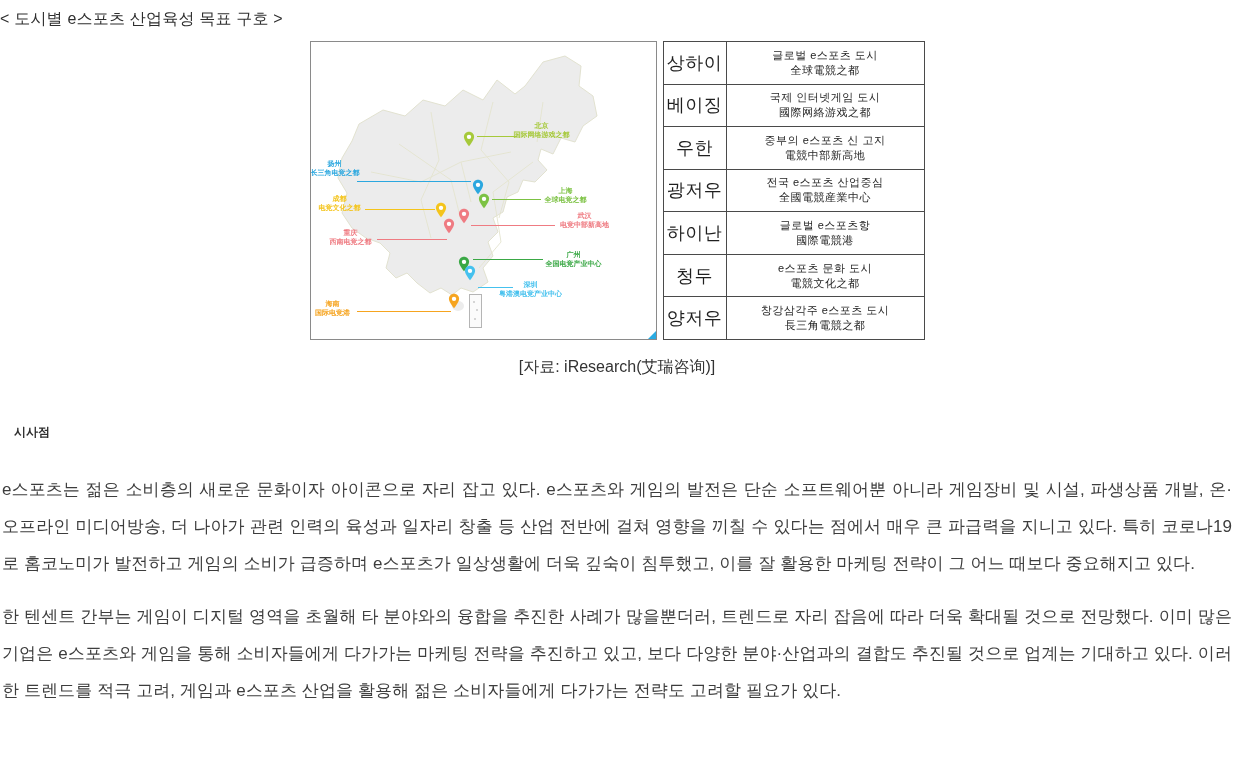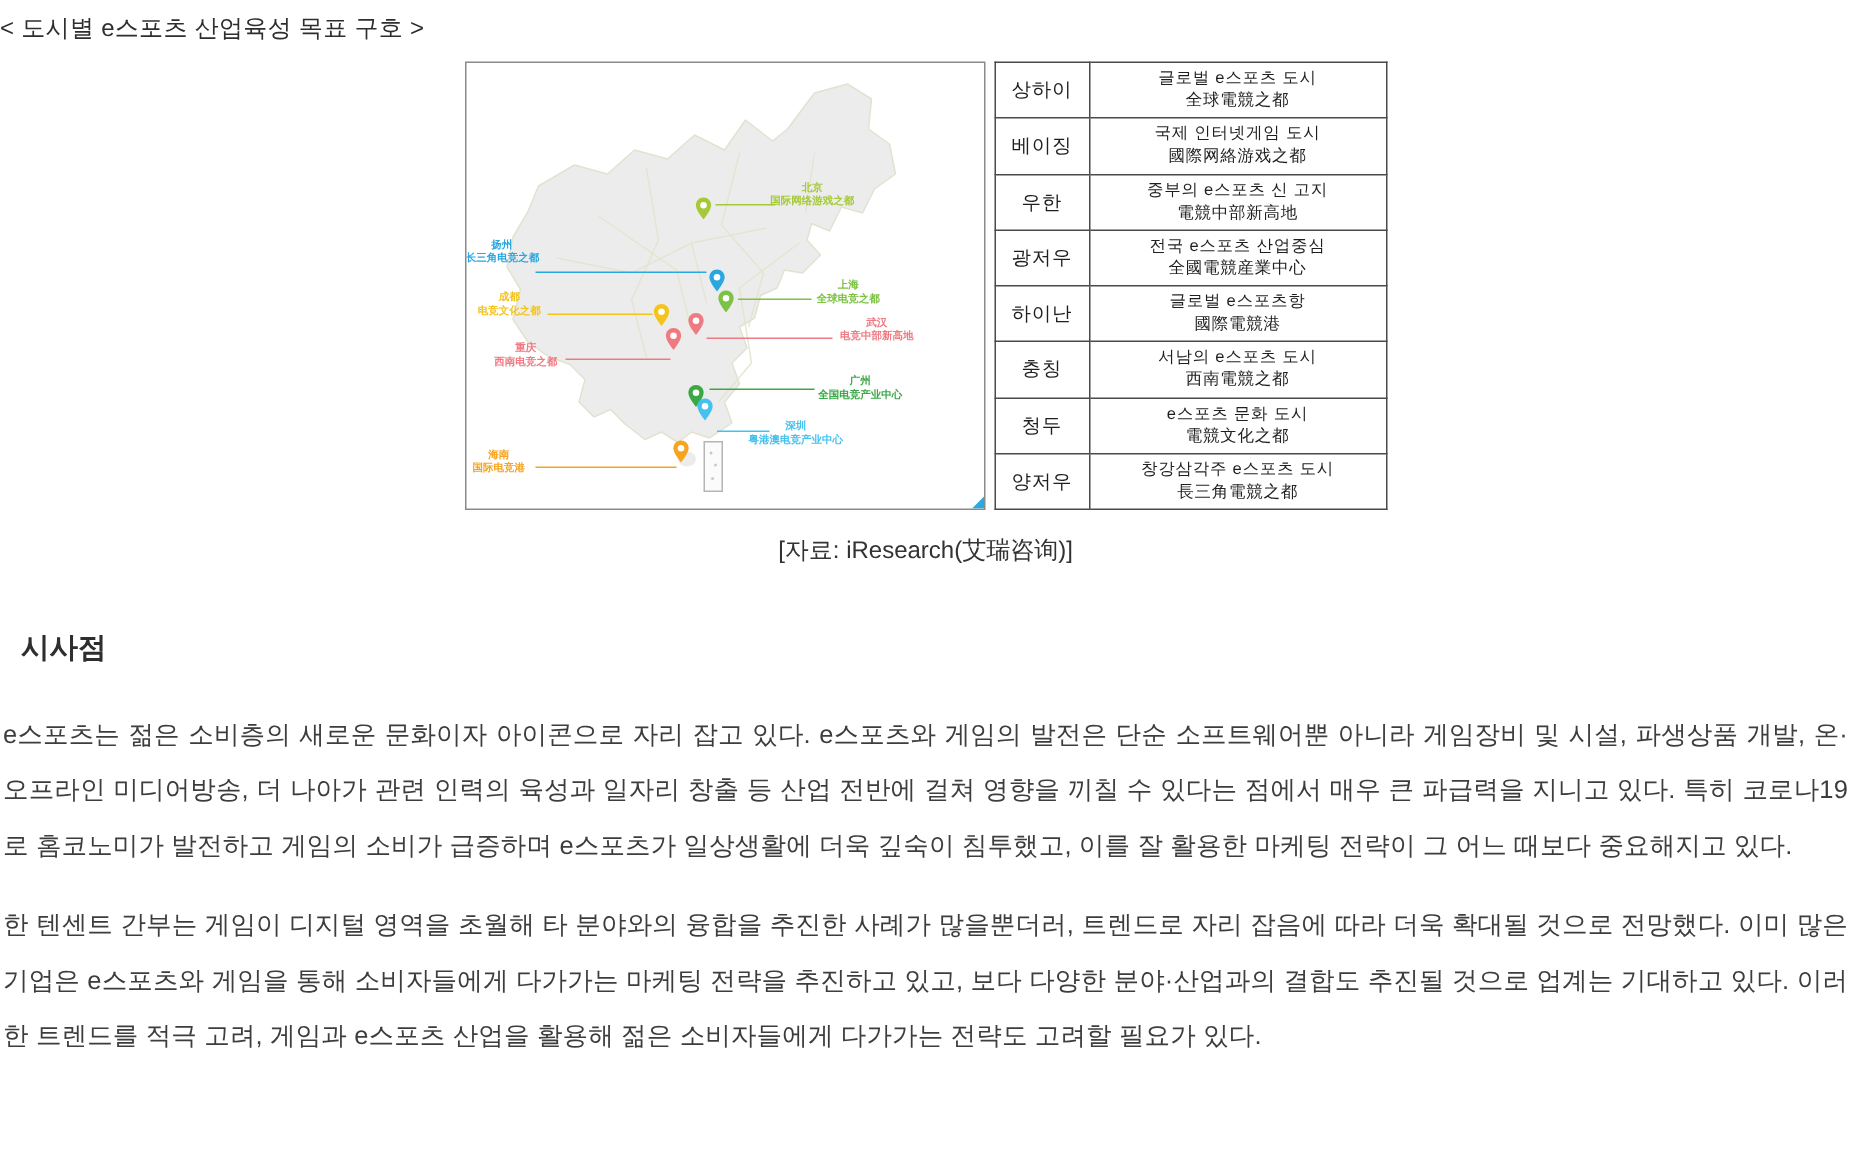--- a/index.html
+++ b/index.html
@@ -34,25 +34,25 @@
   .inset i:nth-child(3){left:4px;top:23px;}
   .corner-mark{
     position:absolute;right:0;bottom:0;width:0;height:0;
     border-left:8px solid transparent;border-bottom:8px solid #29abe2;
   }
   .city-table{border-collapse:collapse;flex:0 0 auto;width:262px;table-layout:fixed;}
   .city-table td{
     border:1px solid #4a4a4a;text-align:center;vertical-align:middle;
     color:#1f1f1f;padding:1px 2px;height:31px;
   }
-  .city-table td.c1{width:58px;font-size:13px;letter-spacing:0.5px;}
+  .city-table td.c1{width:58px;font-size:18px;letter-spacing:0.5px;}
   .city-table td.c2{font-size:11px;line-height:15px;letter-spacing:0.5px;}
   .figure-caption{text-align:center;font-size:16px;color:#333333;margin-top:17px;}
   .section-heading{
-    font-size:19px;font-weight:bold;color:#2e2e2e;
+    font-size:12px;font-weight:bold;color:#2e2e2e;
     margin:44px 14px 0;line-height:21px;
   }
   p.body{
     font-size:17px;line-height:37px;margin:28px 2px 0;
     text-align:justify;color:#3d3d3d;letter-spacing:0.1px;
   }
   p.body + p.body{margin-top:16px;}
 </style>
 </head>
 <body>
@@ -204,27 +204,20 @@
               </td>
             </tr>
             <tr>
               <td class="c1">하이난</td>
               <td class="c2">
                 <div>글로벌 e스포츠항</div>
                 <div>國際電競港</div>
               </td>
             </tr>
             <tr>
-              <td class="c1">충칭</td>
-              <td class="c2">
-                <div>서남의 e스포츠 도시</div>
-                <div>西南電競之都</div>
-              </td>
-            </tr>
-            <tr>
               <td class="c1">청두</td>
               <td class="c2">
                 <div>e스포츠 문화 도시</div>
                 <div>電競文化之都</div>
               </td>
             </tr>
             <tr>
               <td class="c1">양저우</td>
               <td class="c2">
                 <div>창강삼각주 e스포츠 도시</div>

